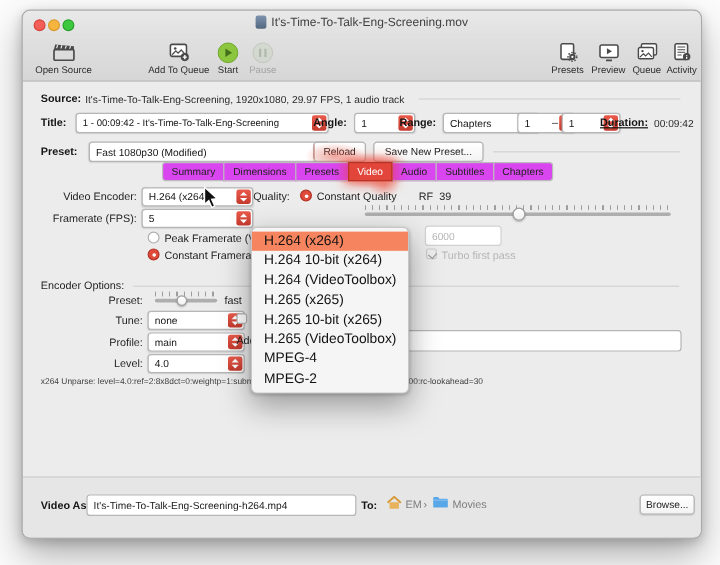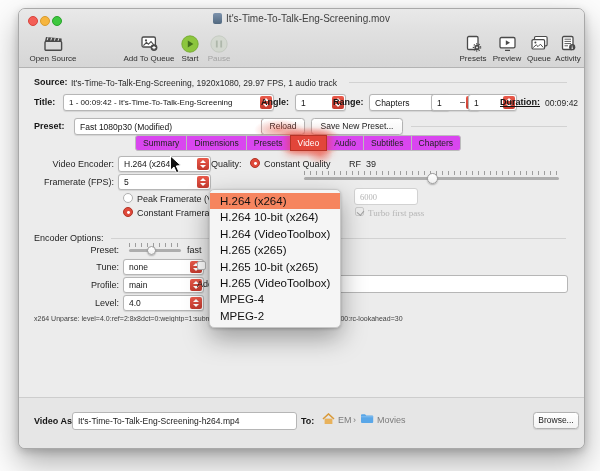--- a/index.html
+++ b/index.html
@@ -53,21 +53,21 @@
       font-size:8.5px;color:#222;margin-left:-1px;position:relative;z-index:1;}
   .seg:first-child{border-radius:3px 0 0 3px;margin-left:0;}
   .seg:last-child{border-radius:0 3px 3px 0;}
   .seg.active{background:#e2463a;border-color:#b53426;color:#fff;z-index:3;
       box-shadow:0 0 9px 3px rgba(235,62,45,.55);}
   .glow{position:absolute;border-radius:50%;pointer-events:none;}
   .menu{position:absolute;background:#f5f5f5;border:1px solid #c7c7c7;border-radius:5px;
       box-shadow:0 10px 26px rgba(0,0,0,.35),0 1px 3px rgba(0,0,0,.2);z-index:50;padding:3px 0;}
   .mi{height:16.4px;line-height:16.4px;padding:0 10px;font-size:11.5px;color:#111;white-space:nowrap;}
   .mi.sel{background:#f6855f;}
-  .dis-t{color:#b5b5b5 !important;font-family:Liberation Serif, serif;}
+  .dis-t{color:#b5b5b5 !important;}
   .field{position:absolute;background:#fff;border:1px solid #b6b6b6;border-radius:3px;
       font-size:8.5px;color:#1a1a1a;display:flex;align-items:center;padding:0 5px;white-space:nowrap;overflow:hidden;}
   .crumb{position:absolute;font-size:9px;color:#7c7c7c;white-space:nowrap;}
   .bottombar{position:absolute;left:0;bottom:0;width:100%;height:50px;background:#e6e6e6;border-top:1px solid #cdcdcd;}
   svg{display:block;}
 </style>
 </head>
 <body>
 
 <div id="stage">

